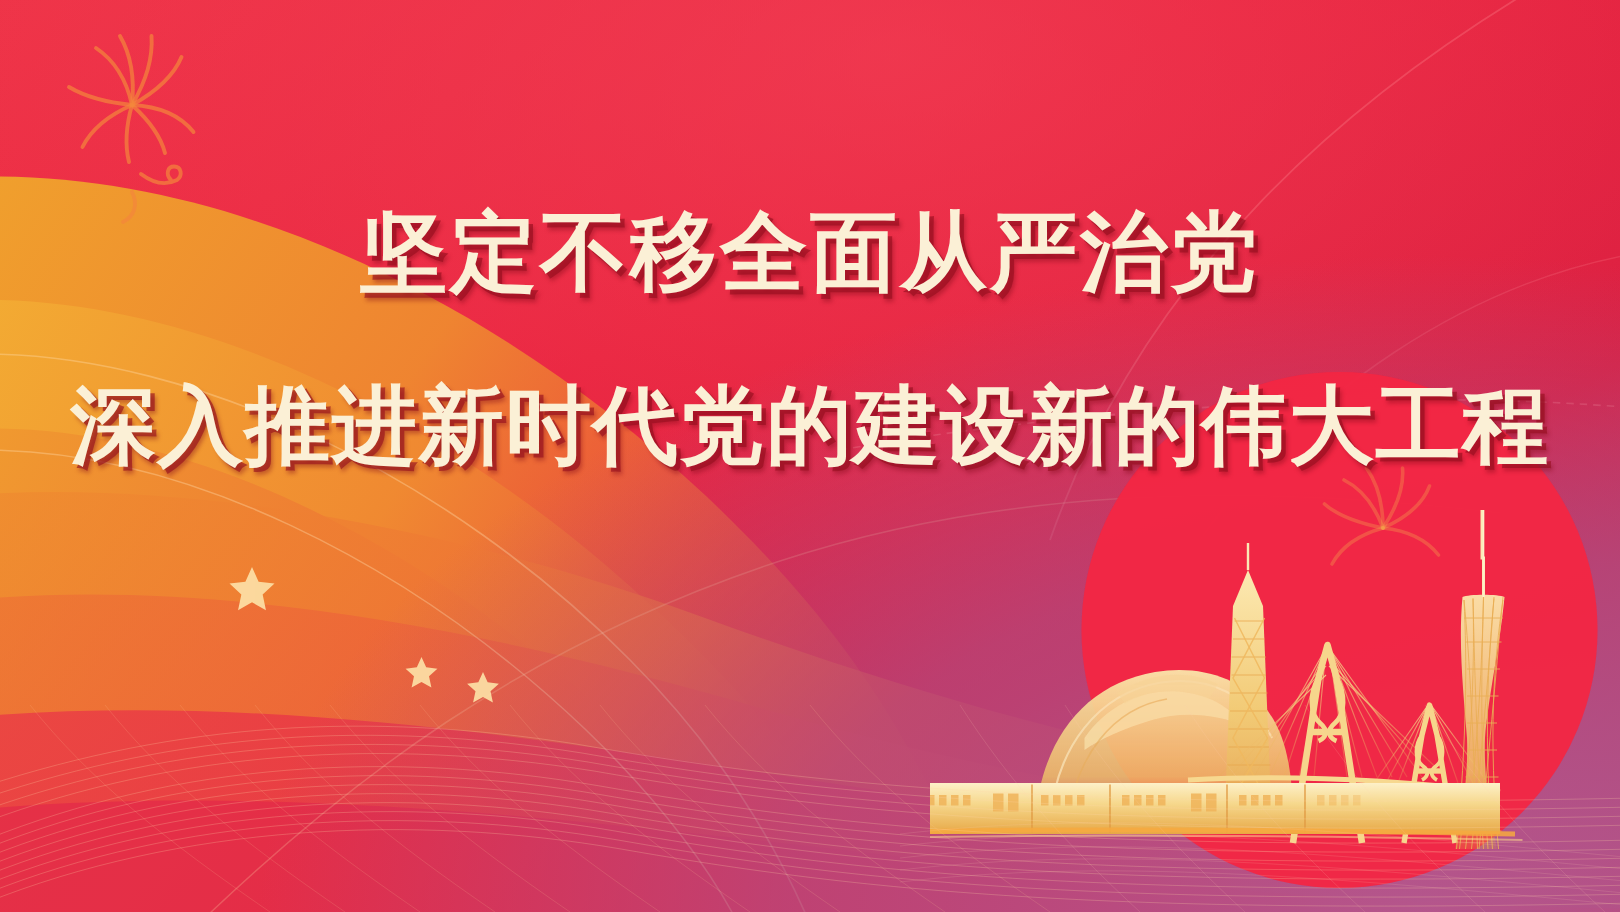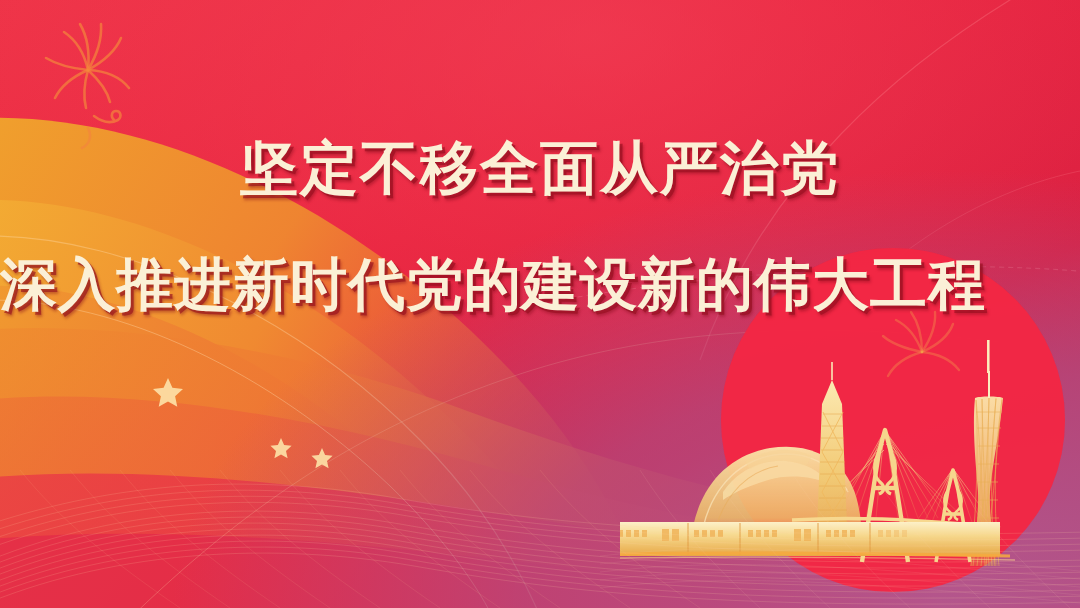--- a/index.html
+++ b/index.html
@@ -26,21 +26,21 @@
     text-shadow:
        3px 3px 0 rgba(150,14,30,.62),
        4px 5px 3px rgba(130,10,25,.40);
     -webkit-font-smoothing:antialiased;
   }
   #line1{
     top:137px; left:0; width:1080px; text-align:center;
     font-size:72px; line-height:78px; letter-spacing:2px;
   }
   #line2{
-    top:253px; left:0; width:1080px; 
+    top:253px; left:0; width:1080px; text-align:center;
     font-size:72px; line-height:78px; letter-spacing:1px;
   }
 </style>
 </head>
 <body>
 
 <div id="poster">
 
   <svg class="layer" viewBox="0 0 1080 608" preserveAspectRatio="none">
     <defs>

